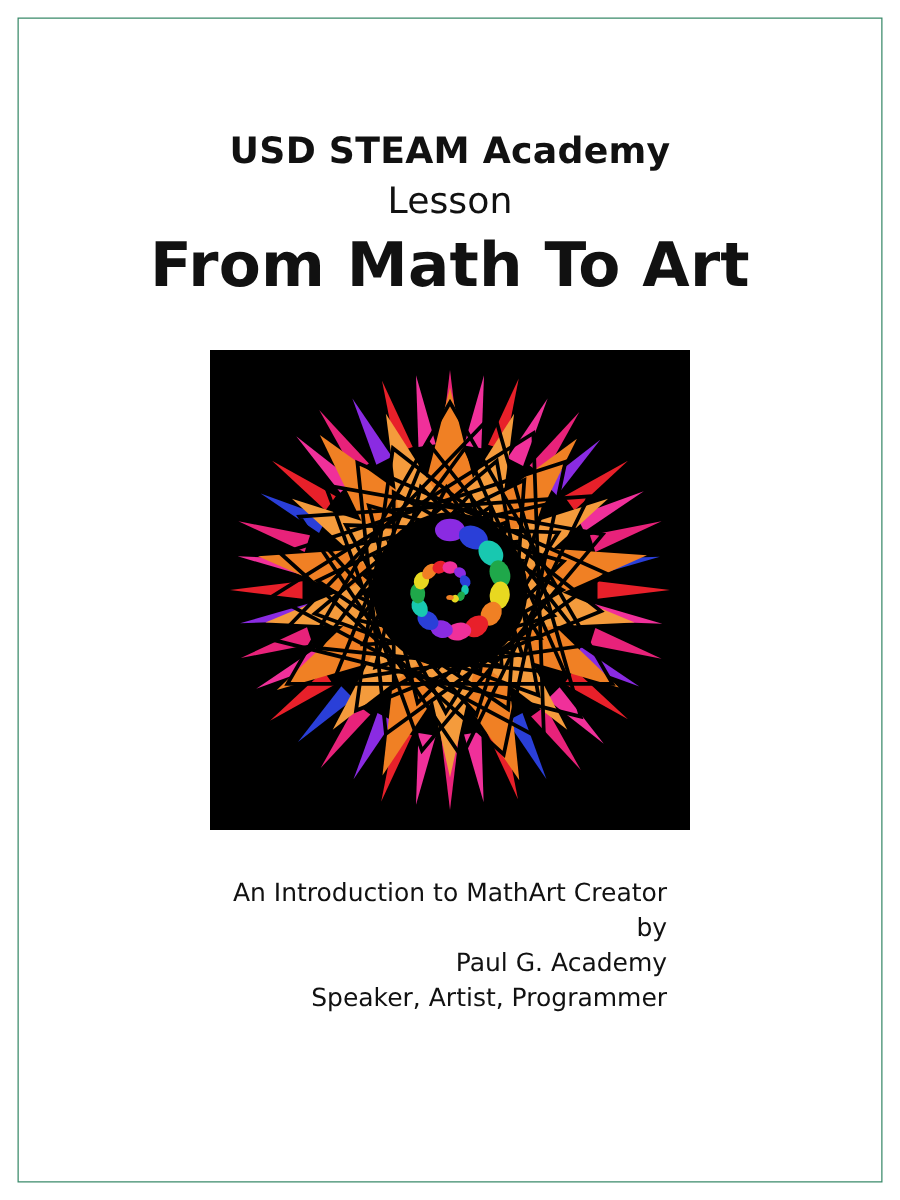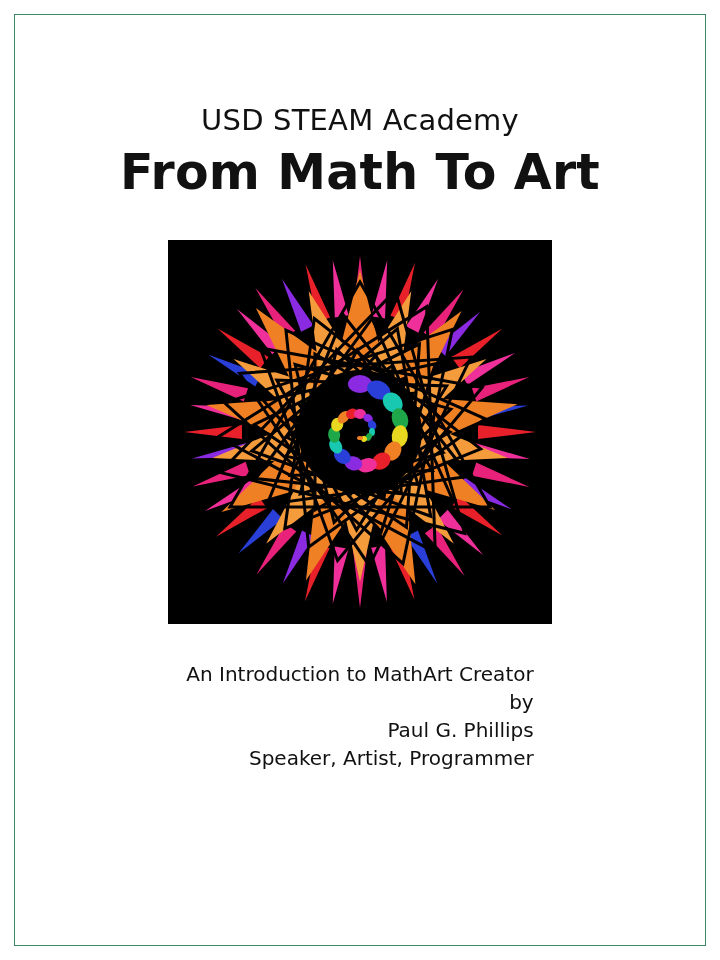--- a/index.html
+++ b/index.html
@@ -43,21 +43,21 @@
   }
   .title-block {
     width: 100%;
     text-align: center;
     margin-top: 86px;
   }
   .line-1 {
     font-size: 29px;
     line-height: 40px;
     letter-spacing: 0.2px;
-    font-weight: 400;
+    font-weight: 700;
     color: #111111;
   }
   .line-2 {
     font-size: 29px;
     line-height: 40px;
     font-weight: 400;
     color: #111111;
   }
   .main-title {
     font-size: 49px;
@@ -91,20 +91,21 @@
 </style>
 </head>
 <body>
 
 <div class="page">
   <div class="page-border"></div>
   <div class="content">
 
     <div class="title-block">
       <div class="line-1">USD STEAM Academy</div>
+      <div class="line-2">Lesson</div>
       <div class="main-title">From Math To Art</div>
     </div>
 
     <div class="artwork-wrap">
       <svg width="384" height="384" viewBox="0 0 384 384" xmlns="http://www.w3.org/2000/svg">
         <rect x="0" y="0" width="384" height="384" fill="#000000"></rect>
 
         <g transform="translate(192,192)">
 
           <g>
@@ -439,18 +440,18 @@
                 <ellipse cx="0" cy="-6" rx="3" ry="2" fill="#F08024"></ellipse>
               </g>
           </g>
         </g>
       </svg>
     </div>
 
     <div class="credits">
       <div>An Introduction to MathArt Creator</div>
       <div>by</div>
-      <div>Paul G. Phillips</div>
+      <div>Paul G. Academy</div>
       <div>Speaker, Artist, Programmer</div>
     </div>
 
   </div>
 </div>
 
 </body></html>

